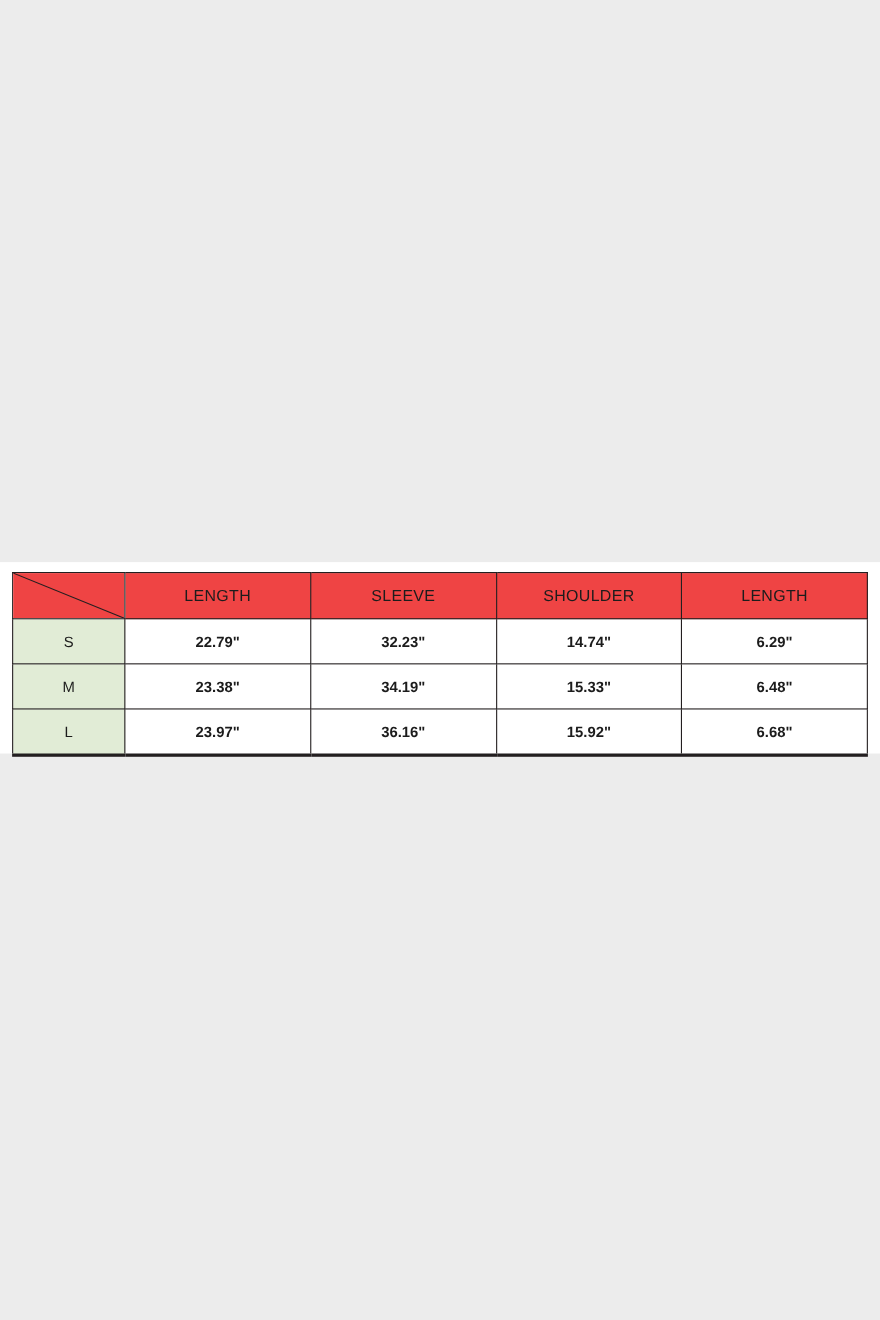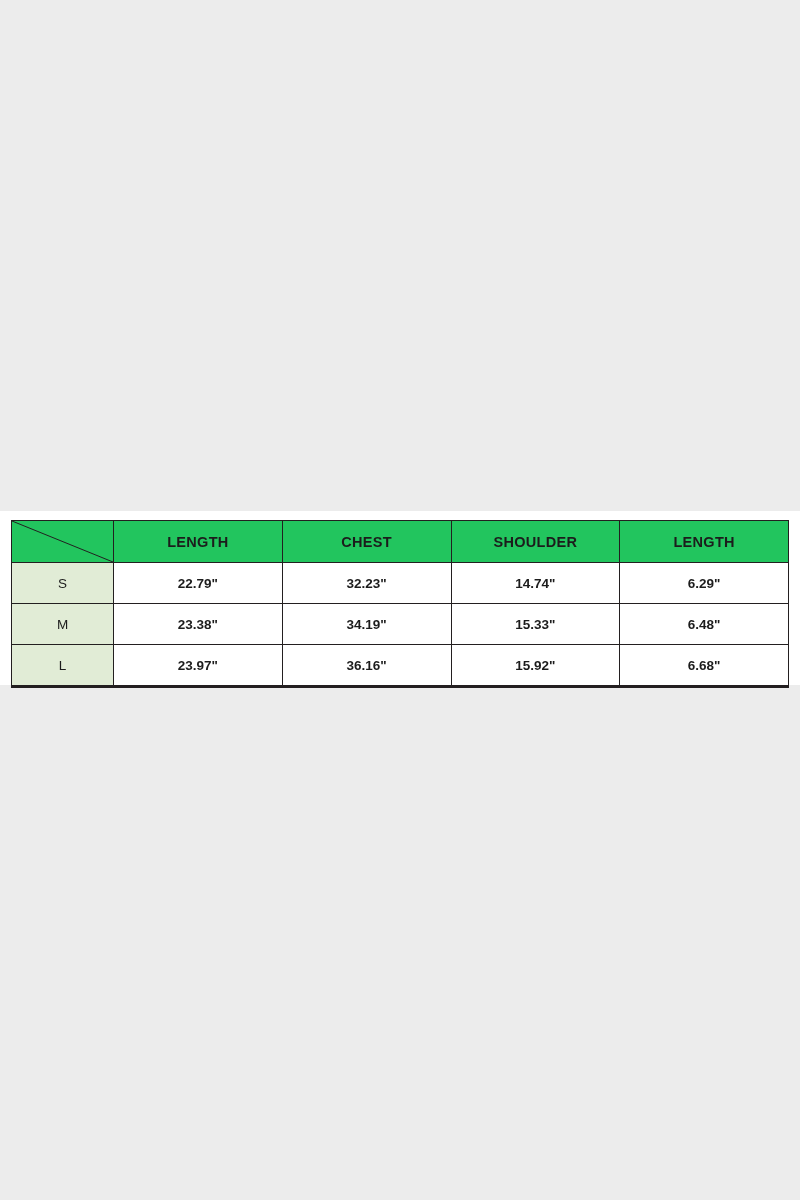--- a/index.html
+++ b/index.html
@@ -50,23 +50,23 @@
     color: #1c1c1c;
   }
 
   
   col.c-size   { width: 102px; }
   col.c-data   { width: 168.75px; }
 
   
   tr.header-row th {
     height: 41px;
-    background: #22c55e;
+    background: #ef4444;
     font-size: 14.5px;
-    font-weight: 700;
+    font-weight: 400;
     letter-spacing: 0.3px;
   }
 
   
   th.corner-cell {
     background: #ffffff;
     position: relative;
     padding: 0;
   }
   th.corner-cell .slash {
@@ -111,21 +111,21 @@
       <col class="c-data">
     </colgroup>
     <thead>
       <tr class="header-row">
         <th class="corner-cell">
           <svg class="slash" viewBox="0 0 100 41" preserveAspectRatio="none">
             <line x1="0" y1="0" x2="100" y2="41" stroke="#231f20" stroke-width="1" vector-effect="non-scaling-stroke"></line>
           </svg>
         </th>
         <th>LENGTH</th>
-        <th>CHEST</th>
+        <th>SLEEVE</th>
         <th>SHOULDER</th>
         <th>LENGTH</th>
       </tr>
     </thead>
     <tbody>
       <tr class="data-row">
         <td class="size-cell">S</td>
         <td>22.79"</td>
         <td>32.23"</td>
         <td>14.74"</td>

